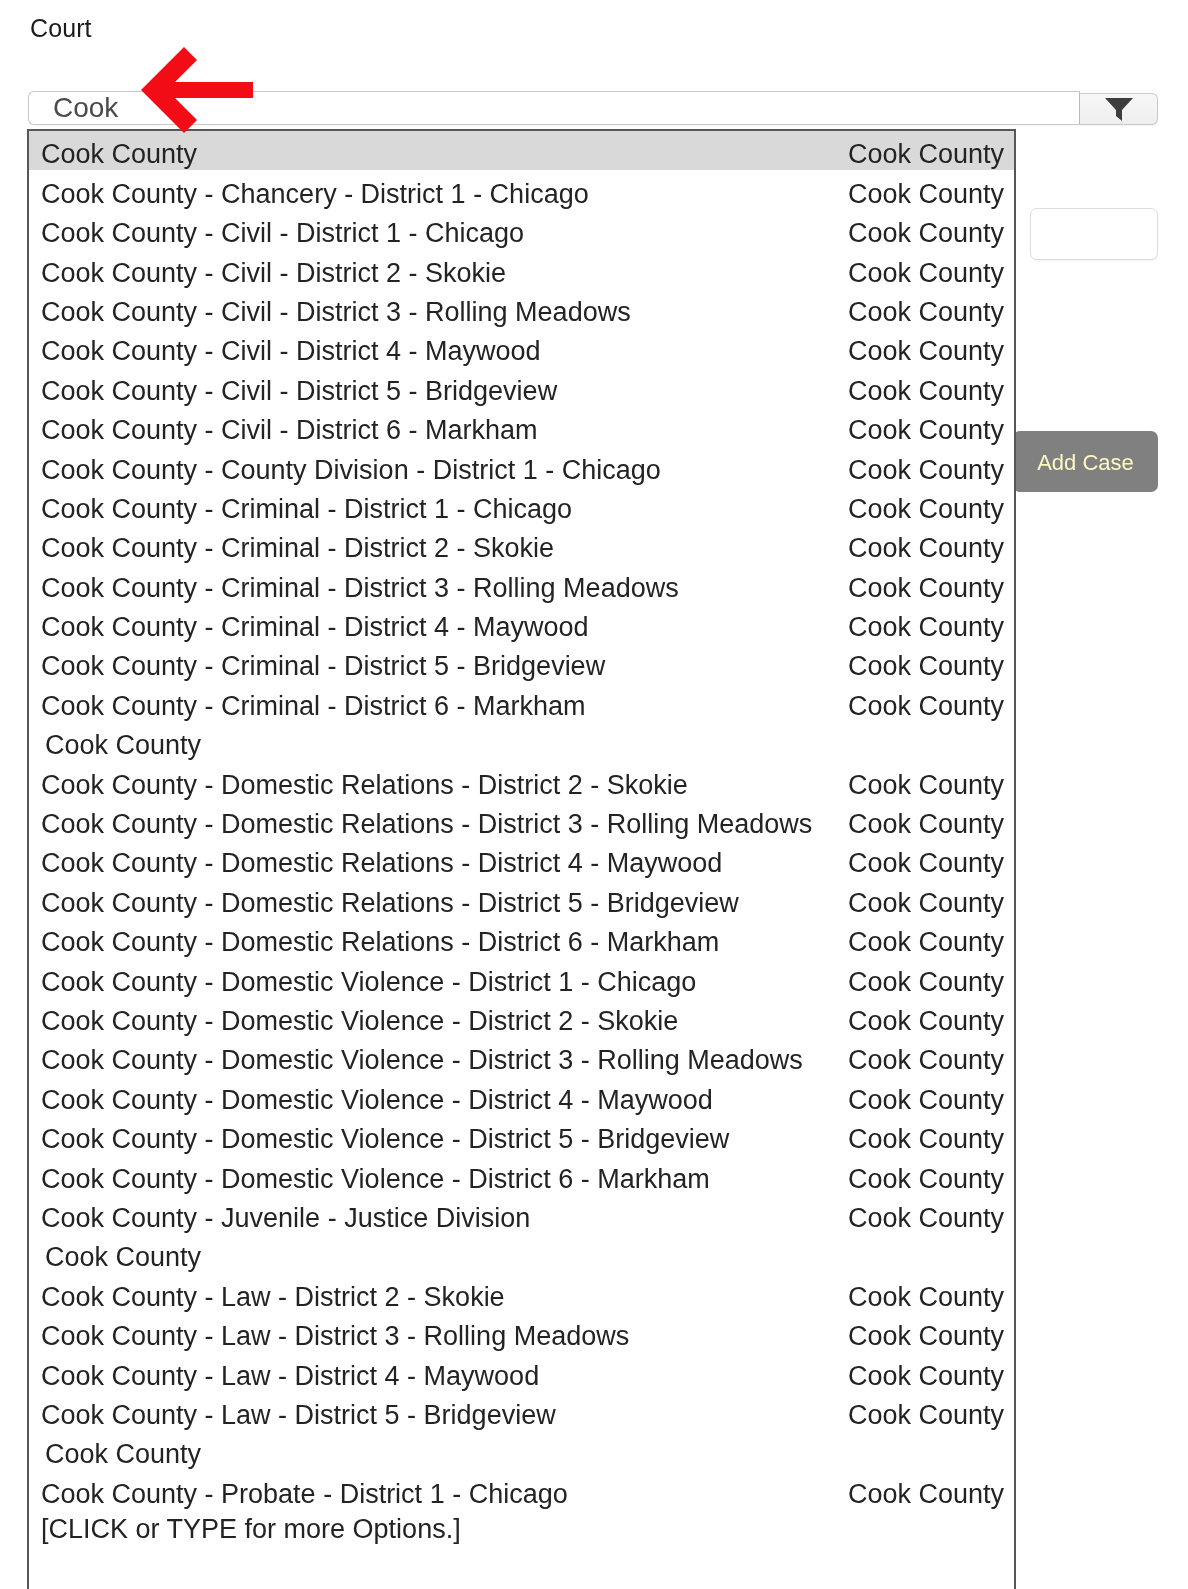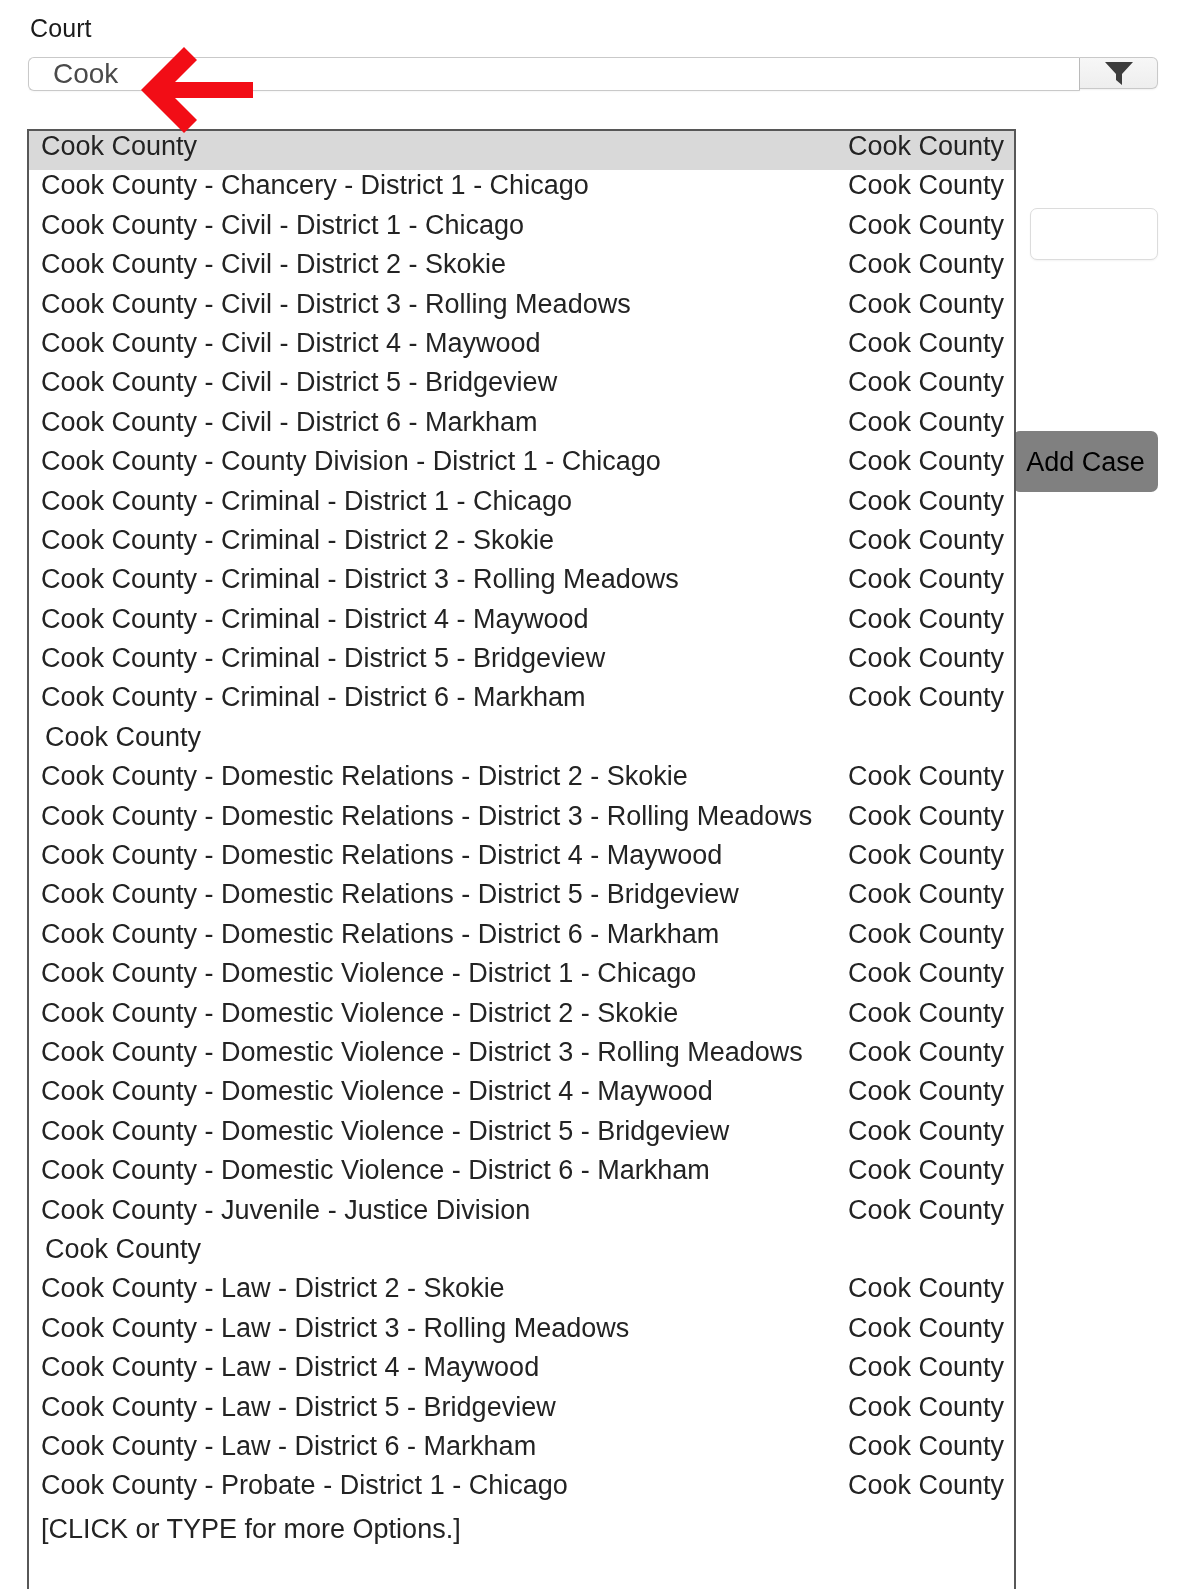--- a/index.html
+++ b/index.html
@@ -28,21 +28,21 @@
   }
 
   
   .input-group {
     position: absolute;
     left: 28px;
     top: 57px;
     width: 1130px;
     height: 68px;
     display: flex;
-    align-items: flex-start;
+    align-items: flex-end;
   }
   .court-input {
     flex: 1 1 auto;
     box-sizing: border-box;
     border: 1px solid #c9c9c9;
     border-right: 1px solid #bdbdbd;
     border-radius: 6px 0 0 6px;
     background: #ffffff;
     font-family: "Liberation Sans", sans-serif;
     font-size: 28px;
@@ -89,23 +89,23 @@
   .add-case-btn {
     position: absolute;
     left: 1013px;
     top: 431px;
     width: 145px;
     height: 61px;
     box-sizing: border-box;
     border: none;
     border-radius: 7px;
     background: #808080;
-    color: #000000;
+    color: #fef9c3;
     font-family: "Liberation Sans", sans-serif;
-    font-size: 27px;
+    font-size: 22px;
     text-align: center;
     line-height: 61px;
     cursor: pointer;
     white-space: nowrap;
   }
 
   
   .dropdown {
     position: absolute;
     left: 27px;
@@ -116,21 +116,21 @@
     border: 2px solid #575757;
     border-bottom: none;
     background: #ffffff;
     overflow: hidden;
     z-index: 20;
   }
   .dd-item {
     position: relative;
     height: 39.4px;
     display: flex;
-    align-items: flex-start;
+    align-items: flex-end;
     padding: 0 10px 0 12px;
     font-size: 27px;
     color: #232323;
     white-space: nowrap;
     cursor: pointer;
   }
   .dd-item.selected { background: #d9d9d9; }
   .dd-label {
     flex: 1 1 auto;
     overflow: hidden;
@@ -308,21 +308,20 @@
     </div>
     <div class="dd-item">
       <span class="dd-label">Cook County - Law - District 4 - Maywood</span>
       <span class="dd-county">Cook County</span>
     </div>
     <div class="dd-item">
       <span class="dd-label">Cook County - Law - District 5 - Bridgeview</span>
       <span class="dd-county">Cook County</span>
     </div>
     <div class="dd-item">
-      <span class="dd-label">Cook County - Law - District 6 - Markham</span>
       <span class="dd-county">Cook County</span>
     </div>
     <div class="dd-item">
       <span class="dd-label">Cook County - Probate - District 1 - Chicago</span>
       <span class="dd-county">Cook County</span>
     </div>
     <div class="dd-hint">[CLICK or TYPE for more Options.]</div>
   </div>
 
 <div class="annot-arrow">

